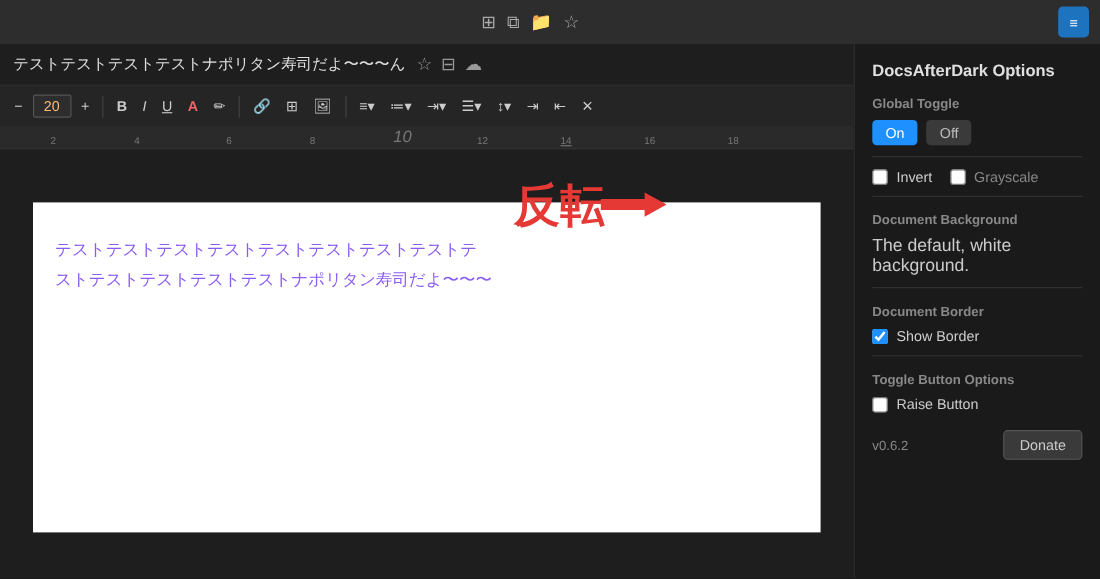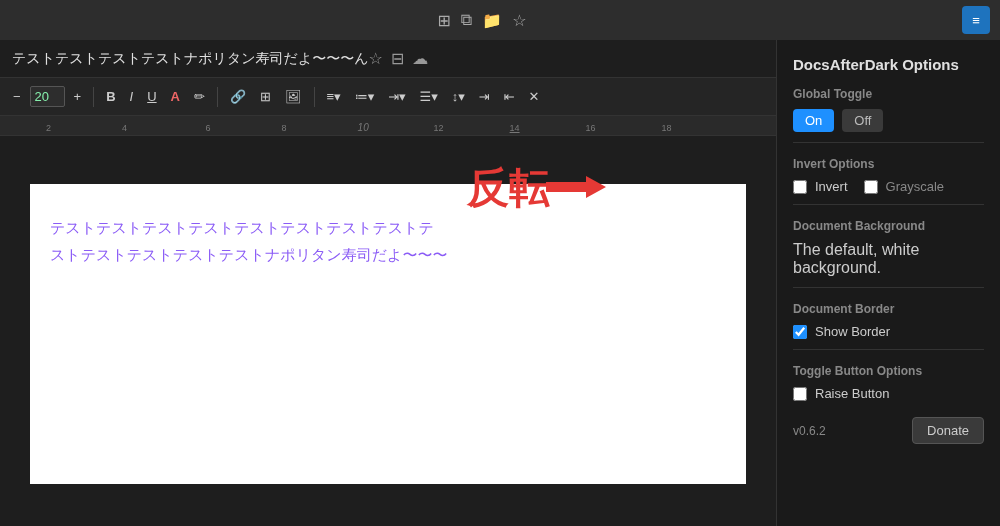--- a/index.html
+++ b/index.html
@@ -66,21 +66,21 @@
       overflow: hidden;
     }
 
     
     .doc-title-bar {
       height: 38px;
       background: #1e1e1e;
       display: flex;
       align-items: center;
       padding: 0 12px;
-      gap: 0;
+      gap: 10px;
       border-bottom: 1px solid #333;
     }
     .doc-title-text {
       color: #e0e0e0;
       font-size: 14px;
     }
     .doc-title-icons {
       display: flex;
       gap: 8px;
       color: #999;
@@ -105,27 +105,28 @@
       font-size: 13px;
       border-radius: 3px;
     }
     .toolbar-sep {
       width: 1px;
       height: 20px;
       background: #444;
       margin: 0 3px;
     }
     .toolbar-num {
-      color: #86efac;
+      color: #fdba74;
       font-size: 13px;
       padding: 2px 4px;
       border: 1px solid #555;
       background: #2d2d2d;
       border-radius: 2px;
       width: 35px;
+      text-align: center;
     }
     .toolbar-bold { font-weight: bold; }
     .toolbar-italic { font-style: italic; }
     .toolbar-underline { text-decoration: underline; }
 
     
     .ruler {
       height: 20px;
       background: #2a2a2a;
       border-bottom: 1px solid #333;
@@ -353,21 +354,21 @@
       <button class="toolbar-btn">⇤</button>
       <button class="toolbar-btn">✕</button>
     </div>
 
     <div class="ruler">
       <div class="ruler-inner">
         <span style="position:absolute;left:5%;bottom:2px;color:#777;font-size:9px;">2</span>
         <span style="position:absolute;left:15%;bottom:2px;color:#777;font-size:9px;">4</span>
         <span style="position:absolute;left:26%;bottom:2px;color:#777;font-size:9px;">6</span>
         <span style="position:absolute;left:36%;bottom:2px;color:#777;font-size:9px;">8</span>
-        <span style="position:absolute;left:46%;bottom:2px;color:#777;font-size:10px;font-style:italic;">10</span>
+        <span style="position:absolute;left:46%;bottom:2px;color:#777;font-size:15px;font-style:italic;">10</span>
         <span style="position:absolute;left:56%;bottom:2px;color:#777;font-size:9px;margin-top:24px;">12</span>
         <span style="position:absolute;left:66%;bottom:2px;color:#777;font-size:9px;text-decoration:underline;">14</span>
         <span style="position:absolute;left:76%;bottom:2px;color:#777;font-size:9px;">16</span>
         <span style="position:absolute;left:86%;bottom:2px;color:#777;font-size:9px;">18</span>
       </div>
     </div>
 
     <div class="doc-content">
       
       <div style="position:relative;display:inline-block;width:100%;">
@@ -390,21 +391,20 @@
     <div class="panel-title">DocsAfterDark Options</div>
 
     <div class="panel-section-label">Global Toggle</div>
     <div class="toggle-row">
       <button class="toggle-btn active">On</button>
       <button class="toggle-btn inactive">Off</button>
     </div>
 
     <div class="panel-divider"></div>
 
-    <div class="panel-section-label">Invert Options</div>
     <div class="checkbox-row">
       <input type="checkbox" id="invert-cb" style="">
       <label class="checkbox-label" for="invert-cb">Invert</label>
       <input type="checkbox" id="grayscale-cb" style="margin-left: 8px;">
       <label class="grayscale-label" for="grayscale-cb">Grayscale</label>
     </div>
 
     <div class="panel-divider"></div>
 
     <div class="panel-section-label">Document Background</div>

